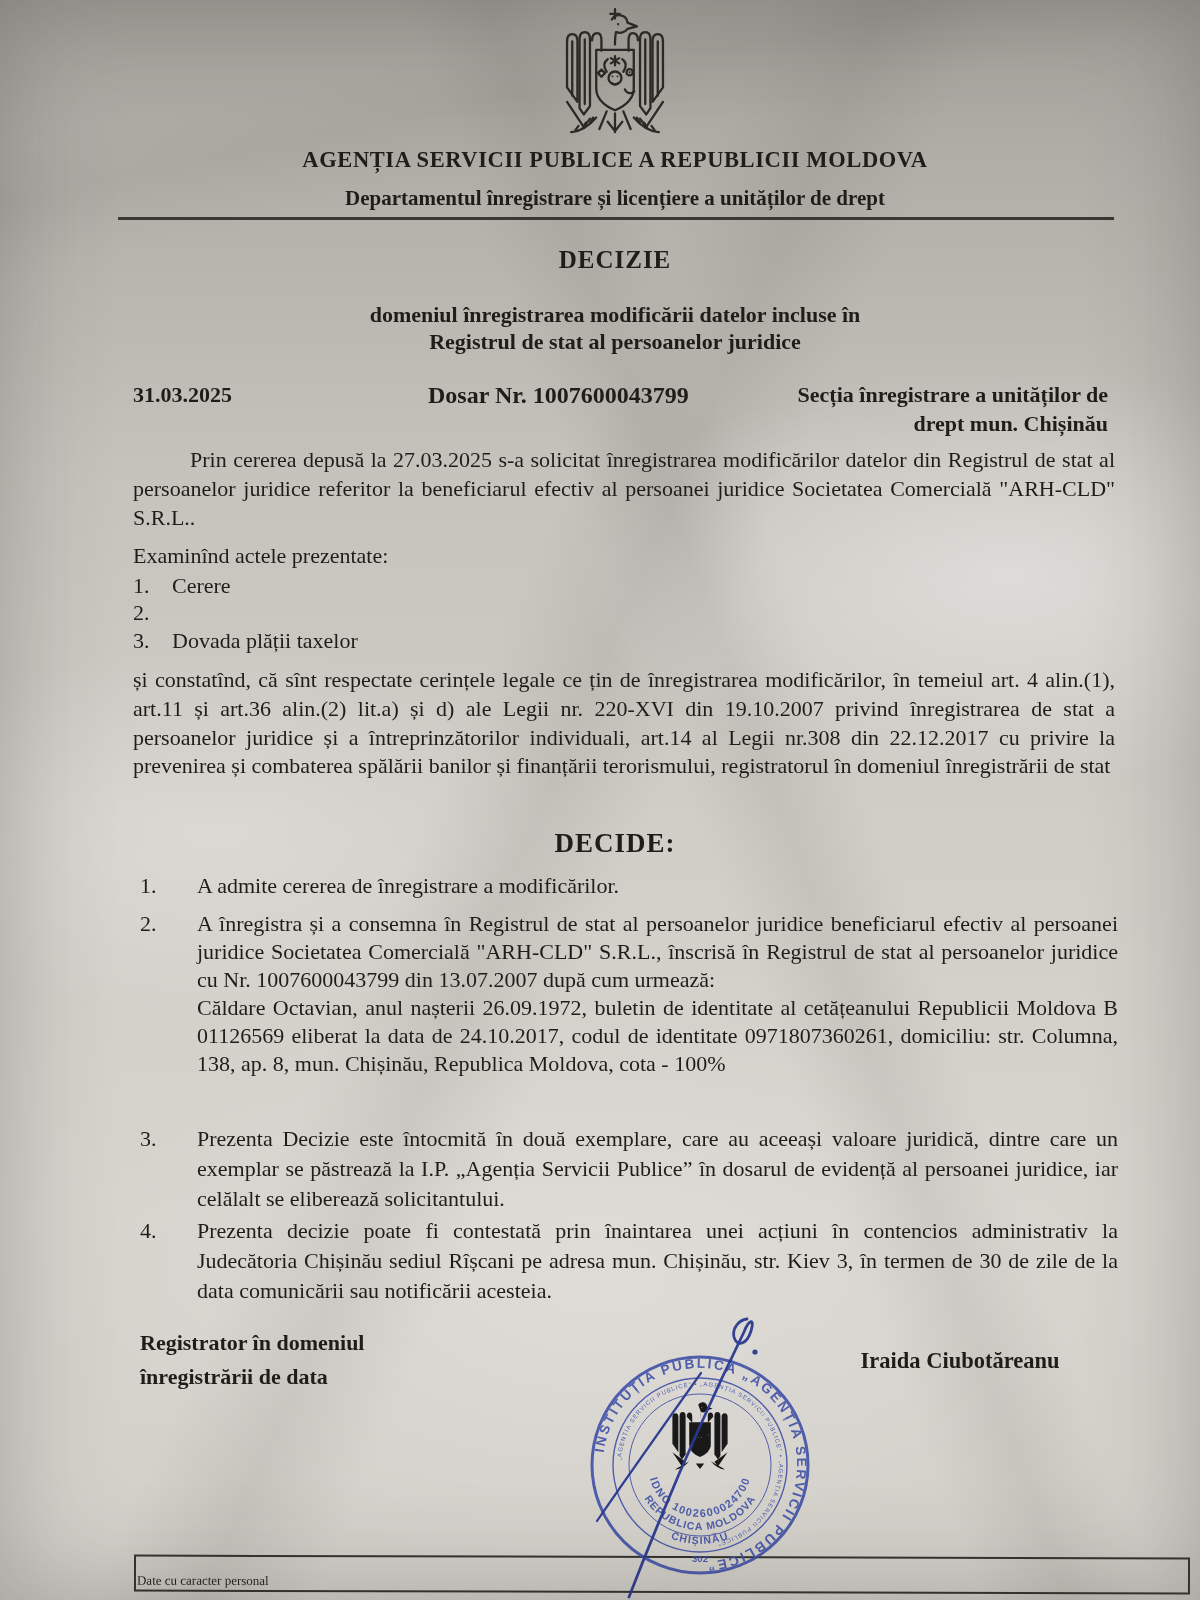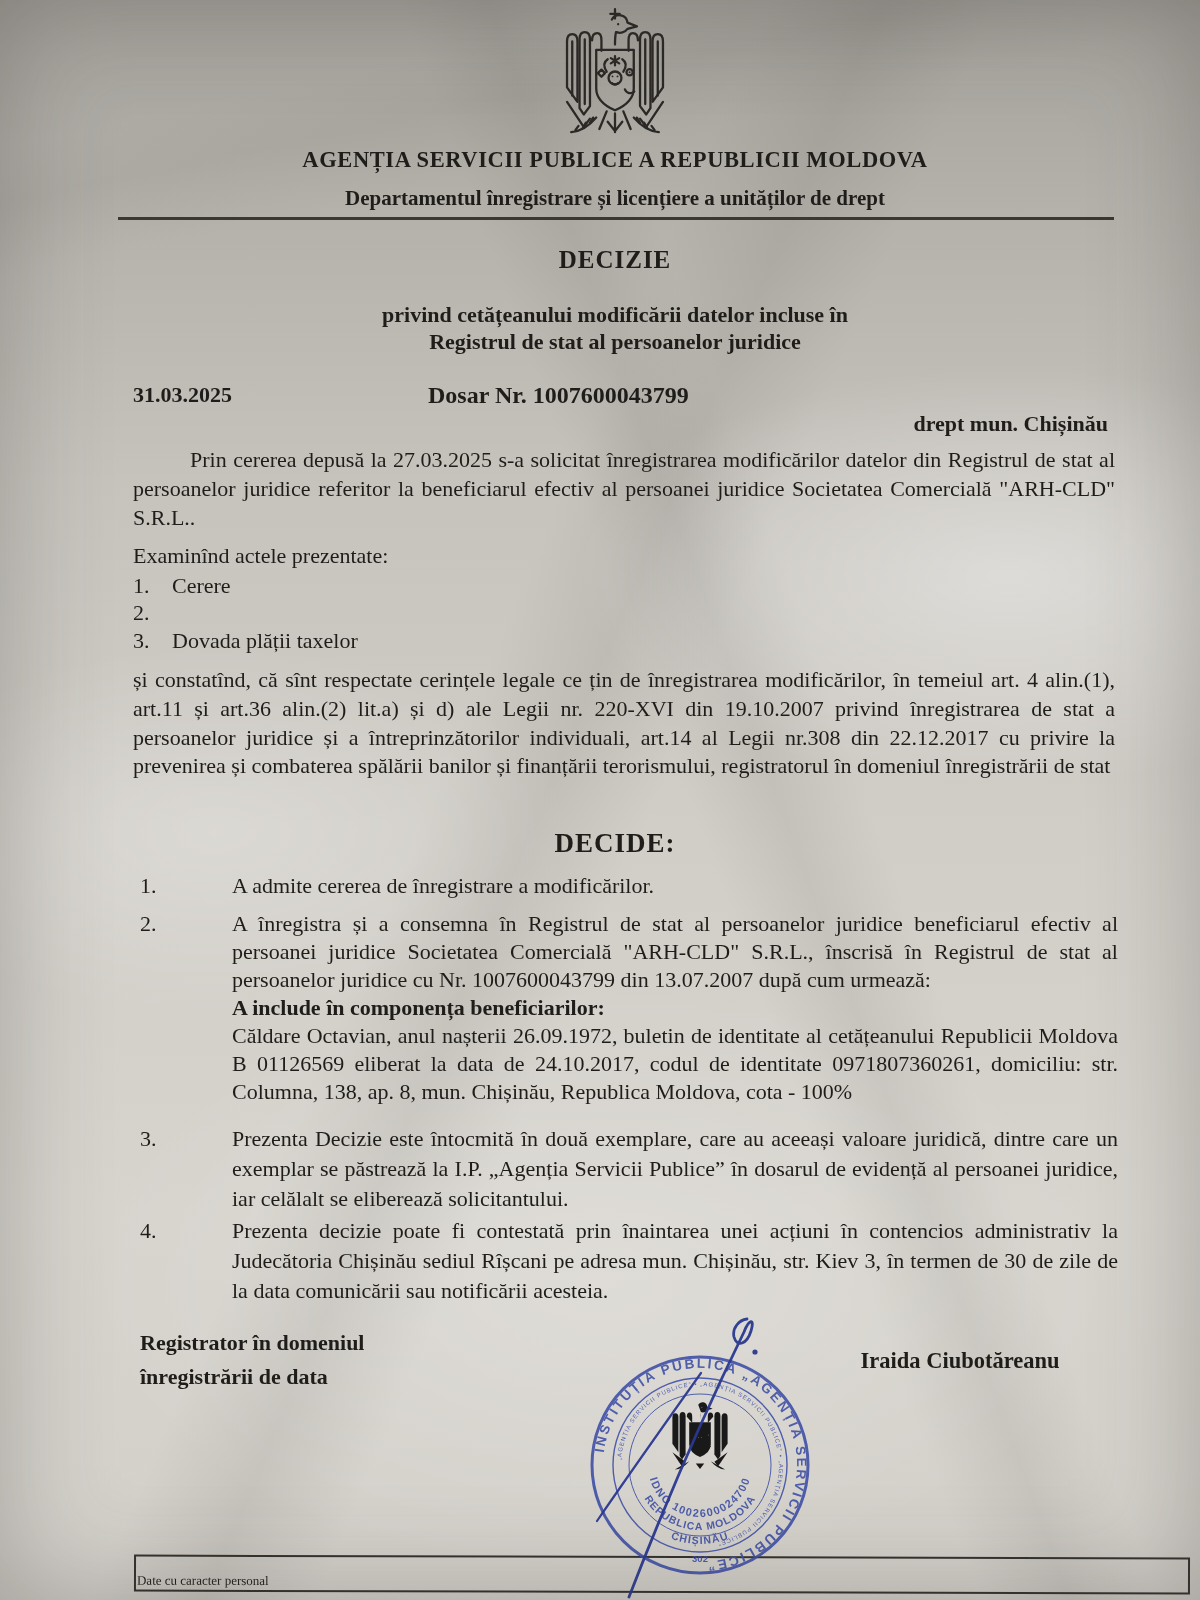--- a/index.html
+++ b/index.html
@@ -36,21 +36,21 @@
   .para{left:133px;width:982px;font-size:22px;line-height:29px;text-align:justify;}
   .intro{top:445px;text-indent:57px;}
   .examined-h{top:543px;left:133px;font-size:22px;}
   .exlist{top:572px;left:133px;width:982px;font-size:22px;line-height:27.3px;}
   .exrow{display:flex;}
   .exnum{width:39px;flex:none;}
   .legal{top:666px;line-height:28.8px;}
   .decide-h{top:828px;font-size:27px;letter-spacing:1px;}
   .drow{position:absolute;left:140px;width:978px;display:flex;font-size:22px;}
   .dnum{width:57px;flex:none;}
-  .dtext{flex:1;text-align:justify;margin-left:35px;}
+  .dtext{flex:1;text-align:justify;}
   .d1{top:872px;line-height:28px;}
   .d2{top:910px;line-height:28px;}
   .d3{top:1124px;line-height:30px;}
   .d4{top:1216px;line-height:30px;}
   .sig-left{top:1326px;left:140px;font-size:22px;line-height:34px;}
   .sig-name{top:1348px;left:840px;width:240px;font-size:22.5px;text-align:center;}
   .footer-box{
     top:1556px;left:134px;width:1052px;height:33px;
     border:2px solid #34322e;display:flex;align-items:center;
     transform:rotate(.15deg);
@@ -108,27 +108,27 @@
     </g>
   </defs>
   <use href="#emblem"></use>
 </svg>
 
 <div class="abs ctr b hdr-agency">AGENȚIA SERVICII PUBLICE A REPUBLICII MOLDOVA</div>
 <div class="abs ctr b hdr-dept">Departamentul înregistrare și licențiere a unităților de drept</div>
 <div class="abs rule"></div>
 
 <div class="abs ctr b doc-title">DECIZIE</div>
-<div class="abs ctr b subtitle1">privind cetățeanului modificării datelor incluse în</div>
+<div class="abs ctr b subtitle1">domeniul înregistrarea modificării datelor incluse în</div>
 <div class="abs ctr b subtitle2">Registrul de stat al persoanelor juridice</div>
 
 <div class="abs b meta-date">31.03.2025</div>
 <div class="abs b meta-dosar">Dosar Nr. 1007600043799</div>
 <div class="abs b meta-section">
-  <br>
+  <span>Secția înregistrare a unităților de</span><br>
   <span>drept mun. Chișinău</span>
 </div>
 
 <div class="abs para intro">Prin cererea depusă la 27.03.2025 s-a solicitat înregistrarea modificărilor datelor din Registrul de stat al persoanelor juridice referitor la beneficiarul efectiv al persoanei juridice Societatea Comercială "ARH-CLD" S.R.L..</div>
 
 <div class="abs examined-h">Examinînd actele prezentate:</div>
 <div class="abs exlist">
   <div class="exrow">
     <span class="exnum">1.</span>
     <span>Cerere</span>
@@ -148,21 +148,20 @@
 
 <div class="drow d1">
   <span class="dnum">1.</span>
   <span class="dtext">A admite cererea de înregistrare a modificărilor.</span>
 </div>
 
 <div class="drow d2">
   <span class="dnum">2.</span>
   <span class="dtext">
     <span>A înregistra și a consemna în Registrul de stat al persoanelor juridice beneficiarul efectiv al persoanei juridice Societatea Comercială "ARH-CLD" S.R.L., înscrisă în Registrul de stat al persoanelor juridice cu Nr. 1007600043799 din 13.07.2007 după cum urmează:</span>
-    <span class="b" style="display:block;">A include în componența beneficiarilor:</span>
     <span style="display:block;">Căldare Octavian, anul nașterii 26.09.1972, buletin de identitate al cetățeanului Republicii Moldova B 01126569 eliberat la data de 24.10.2017, codul de identitate 0971807360261, domiciliu: str. Columna, 138, ap. 8, mun. Chișinău, Republica Moldova, cota - 100%</span>
   </span>
 </div>
 
 <div class="drow d3">
   <span class="dnum">3.</span>
   <span class="dtext">Prezenta Decizie este întocmită în două exemplare, care au aceeași valoare juridică, dintre care un exemplar se păstrează la I.P. „Agenția Servicii Publice” în dosarul de evidență al persoanei juridice, iar celălalt se eliberează solicitantului.</span>
 </div>
 
 <div class="drow d4">

